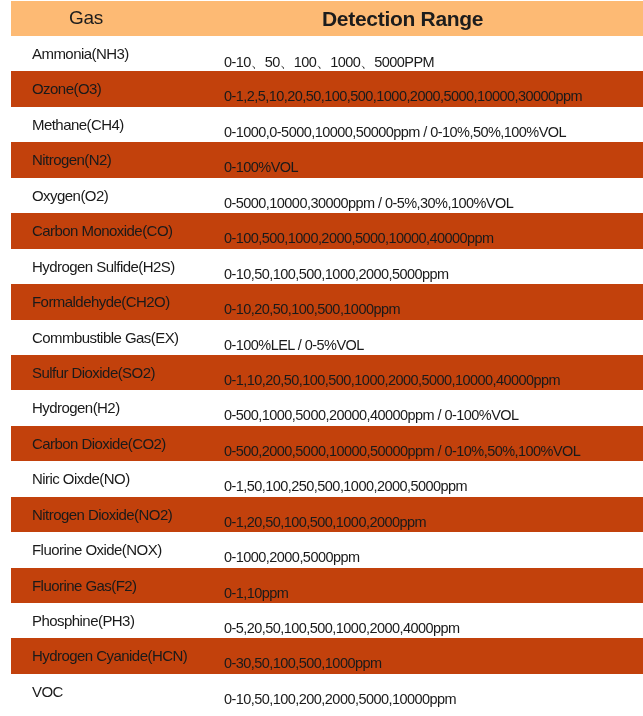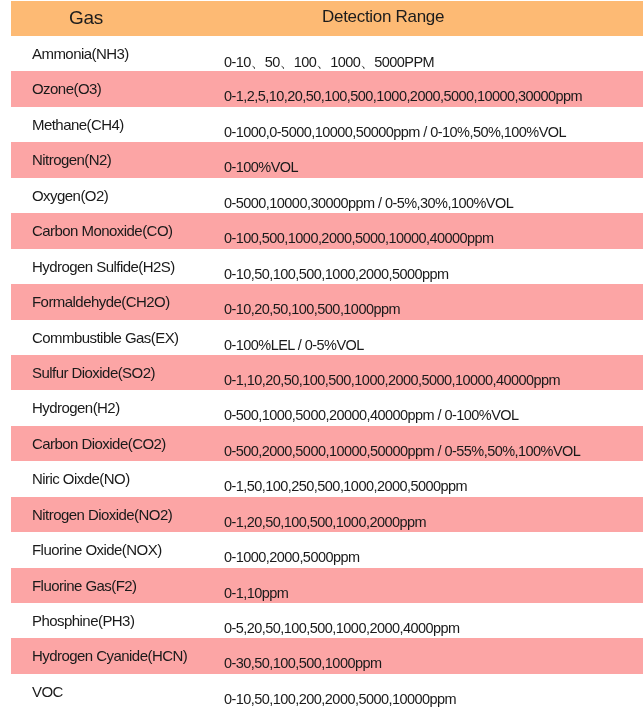--- a/index.html
+++ b/index.html
@@ -1,23 +1,23 @@
 <!DOCTYPE html>
 <html><head>
   <meta charset="utf-8">
   <style>
     html, body { margin: 0; padding: 0; background: #ffffff; }
     body { width: 643px; height: 716px; position: relative; overflow: hidden;
            font-family: "Liberation Sans", sans-serif; color: #1a1a1a; }
     .table { position: absolute; left: 11px; top: 1px; width: 632px; }
     .header { height: 35px; background: #fdba74; position: relative; }
     .header .h-gas { position: absolute; left: 58px; top: 6px; font-size: 19px; color: #1c1c1c; letter-spacing: -0.3px; }
-    .header .h-range { position: absolute; left: 311px; top: 6px; font-size: 17px; color: #1c1c1c; letter-spacing: -0.3px; }
+    .header .h-range { position: absolute; left: 311px; top: 6px; font-size: 21px; color: #1c1c1c; letter-spacing: -0.3px; font-weight: bold; }
     .row { height: 35.45px; position: relative; }
-    .row.alt { background: #fca5a5; }
+    .row.alt { background: #c2410c; }
     .row .gas { position: absolute; left: 21px; top: 9px; font-size: 15px; letter-spacing: -0.55px; white-space: nowrap; }
     .row .range { position: absolute; left: 213px; top: 17px; font-size: 14.5px; letter-spacing: -0.55px; white-space: nowrap; }
   </style>
 </head>
 <body>
 
 <div class="table">
   <div class="header">
     <span class="h-gas">Gas</span>
     <span class="h-range">Detection Range</span>
@@ -62,21 +62,21 @@
       <div class="row alt">
         <span class="gas">Sulfur Dioxide(SO2)</span>
         <span class="range">0-1,10,20,50,100,500,1000,2000,5000,10000,40000ppm</span>
       </div>
       <div class="row">
         <span class="gas">Hydrogen(H2)</span>
         <span class="range">0-500,1000,5000,20000,40000ppm / 0-100%VOL</span>
       </div>
       <div class="row alt">
         <span class="gas">Carbon Dioxide(CO2)</span>
-        <span class="range">0-500,2000,5000,10000,50000ppm / 0-55%,50%,100%VOL</span>
+        <span class="range">0-500,2000,5000,10000,50000ppm / 0-10%,50%,100%VOL</span>
       </div>
       <div class="row">
         <span class="gas">Niric Oixde(NO)</span>
         <span class="range">0-1,50,100,250,500,1000,2000,5000ppm</span>
       </div>
       <div class="row alt">
         <span class="gas">Nitrogen Dioxide(NO2)</span>
         <span class="range">0-1,20,50,100,500,1000,2000ppm</span>
       </div>
       <div class="row">

